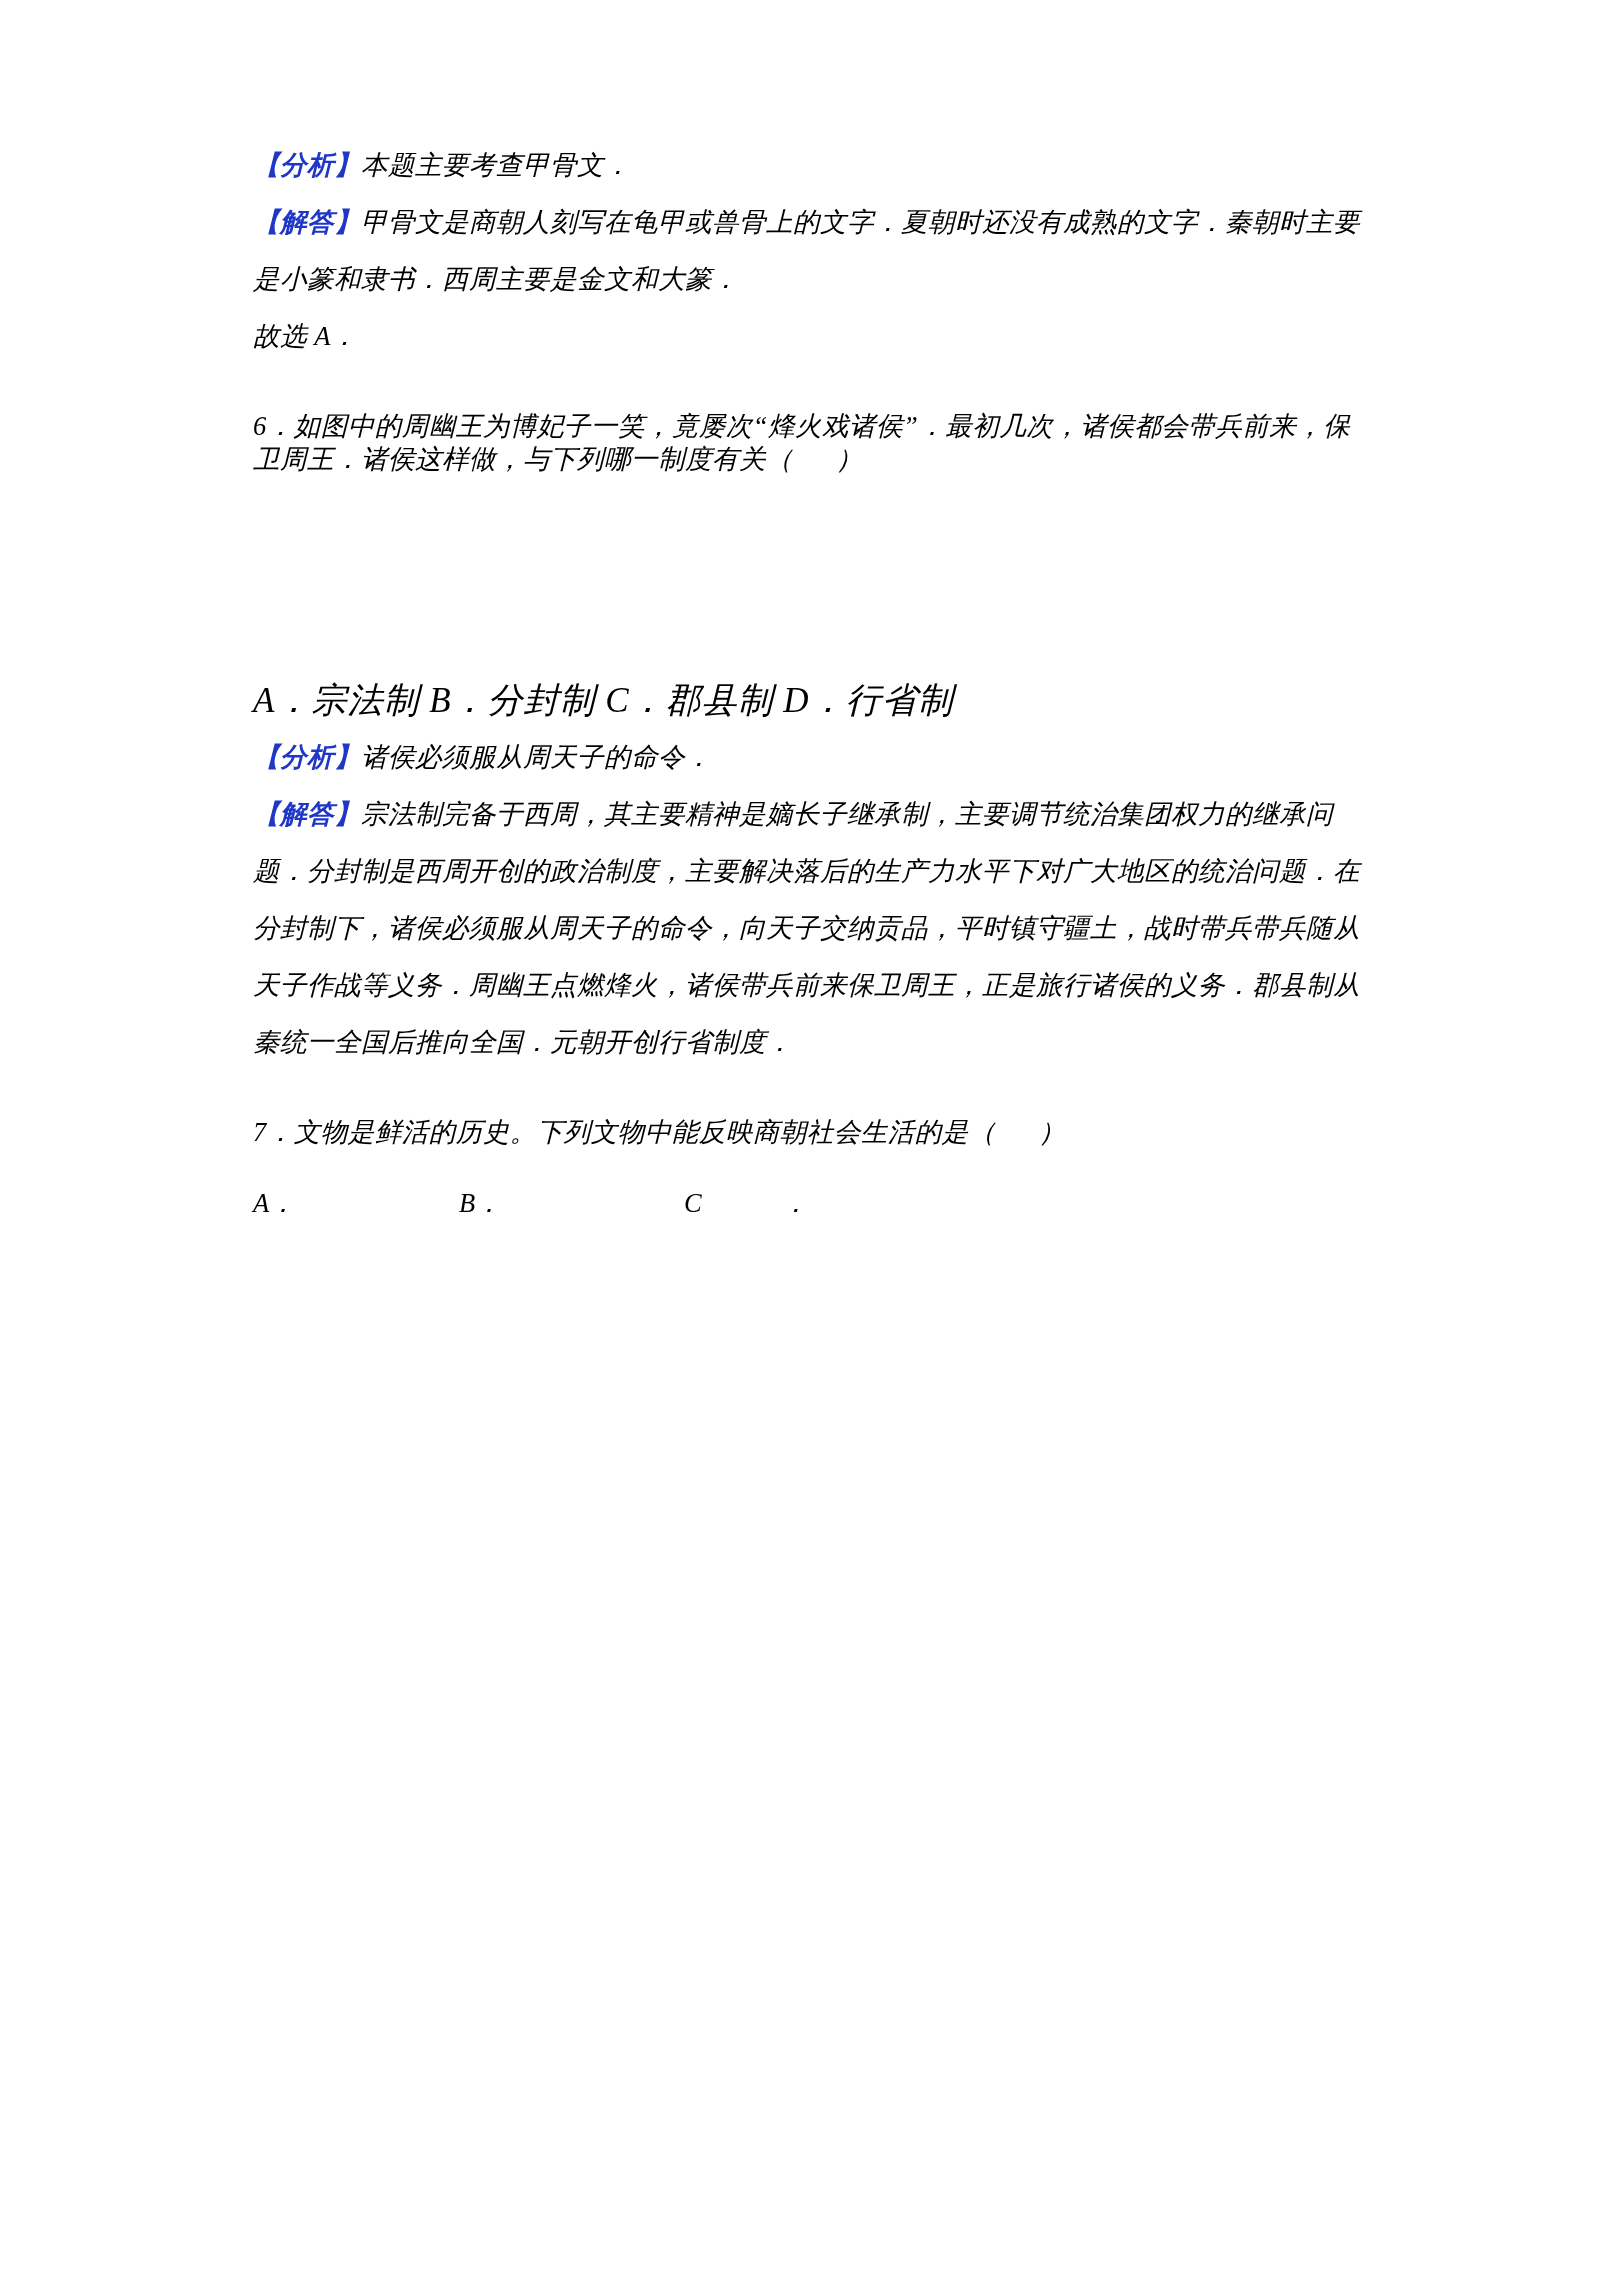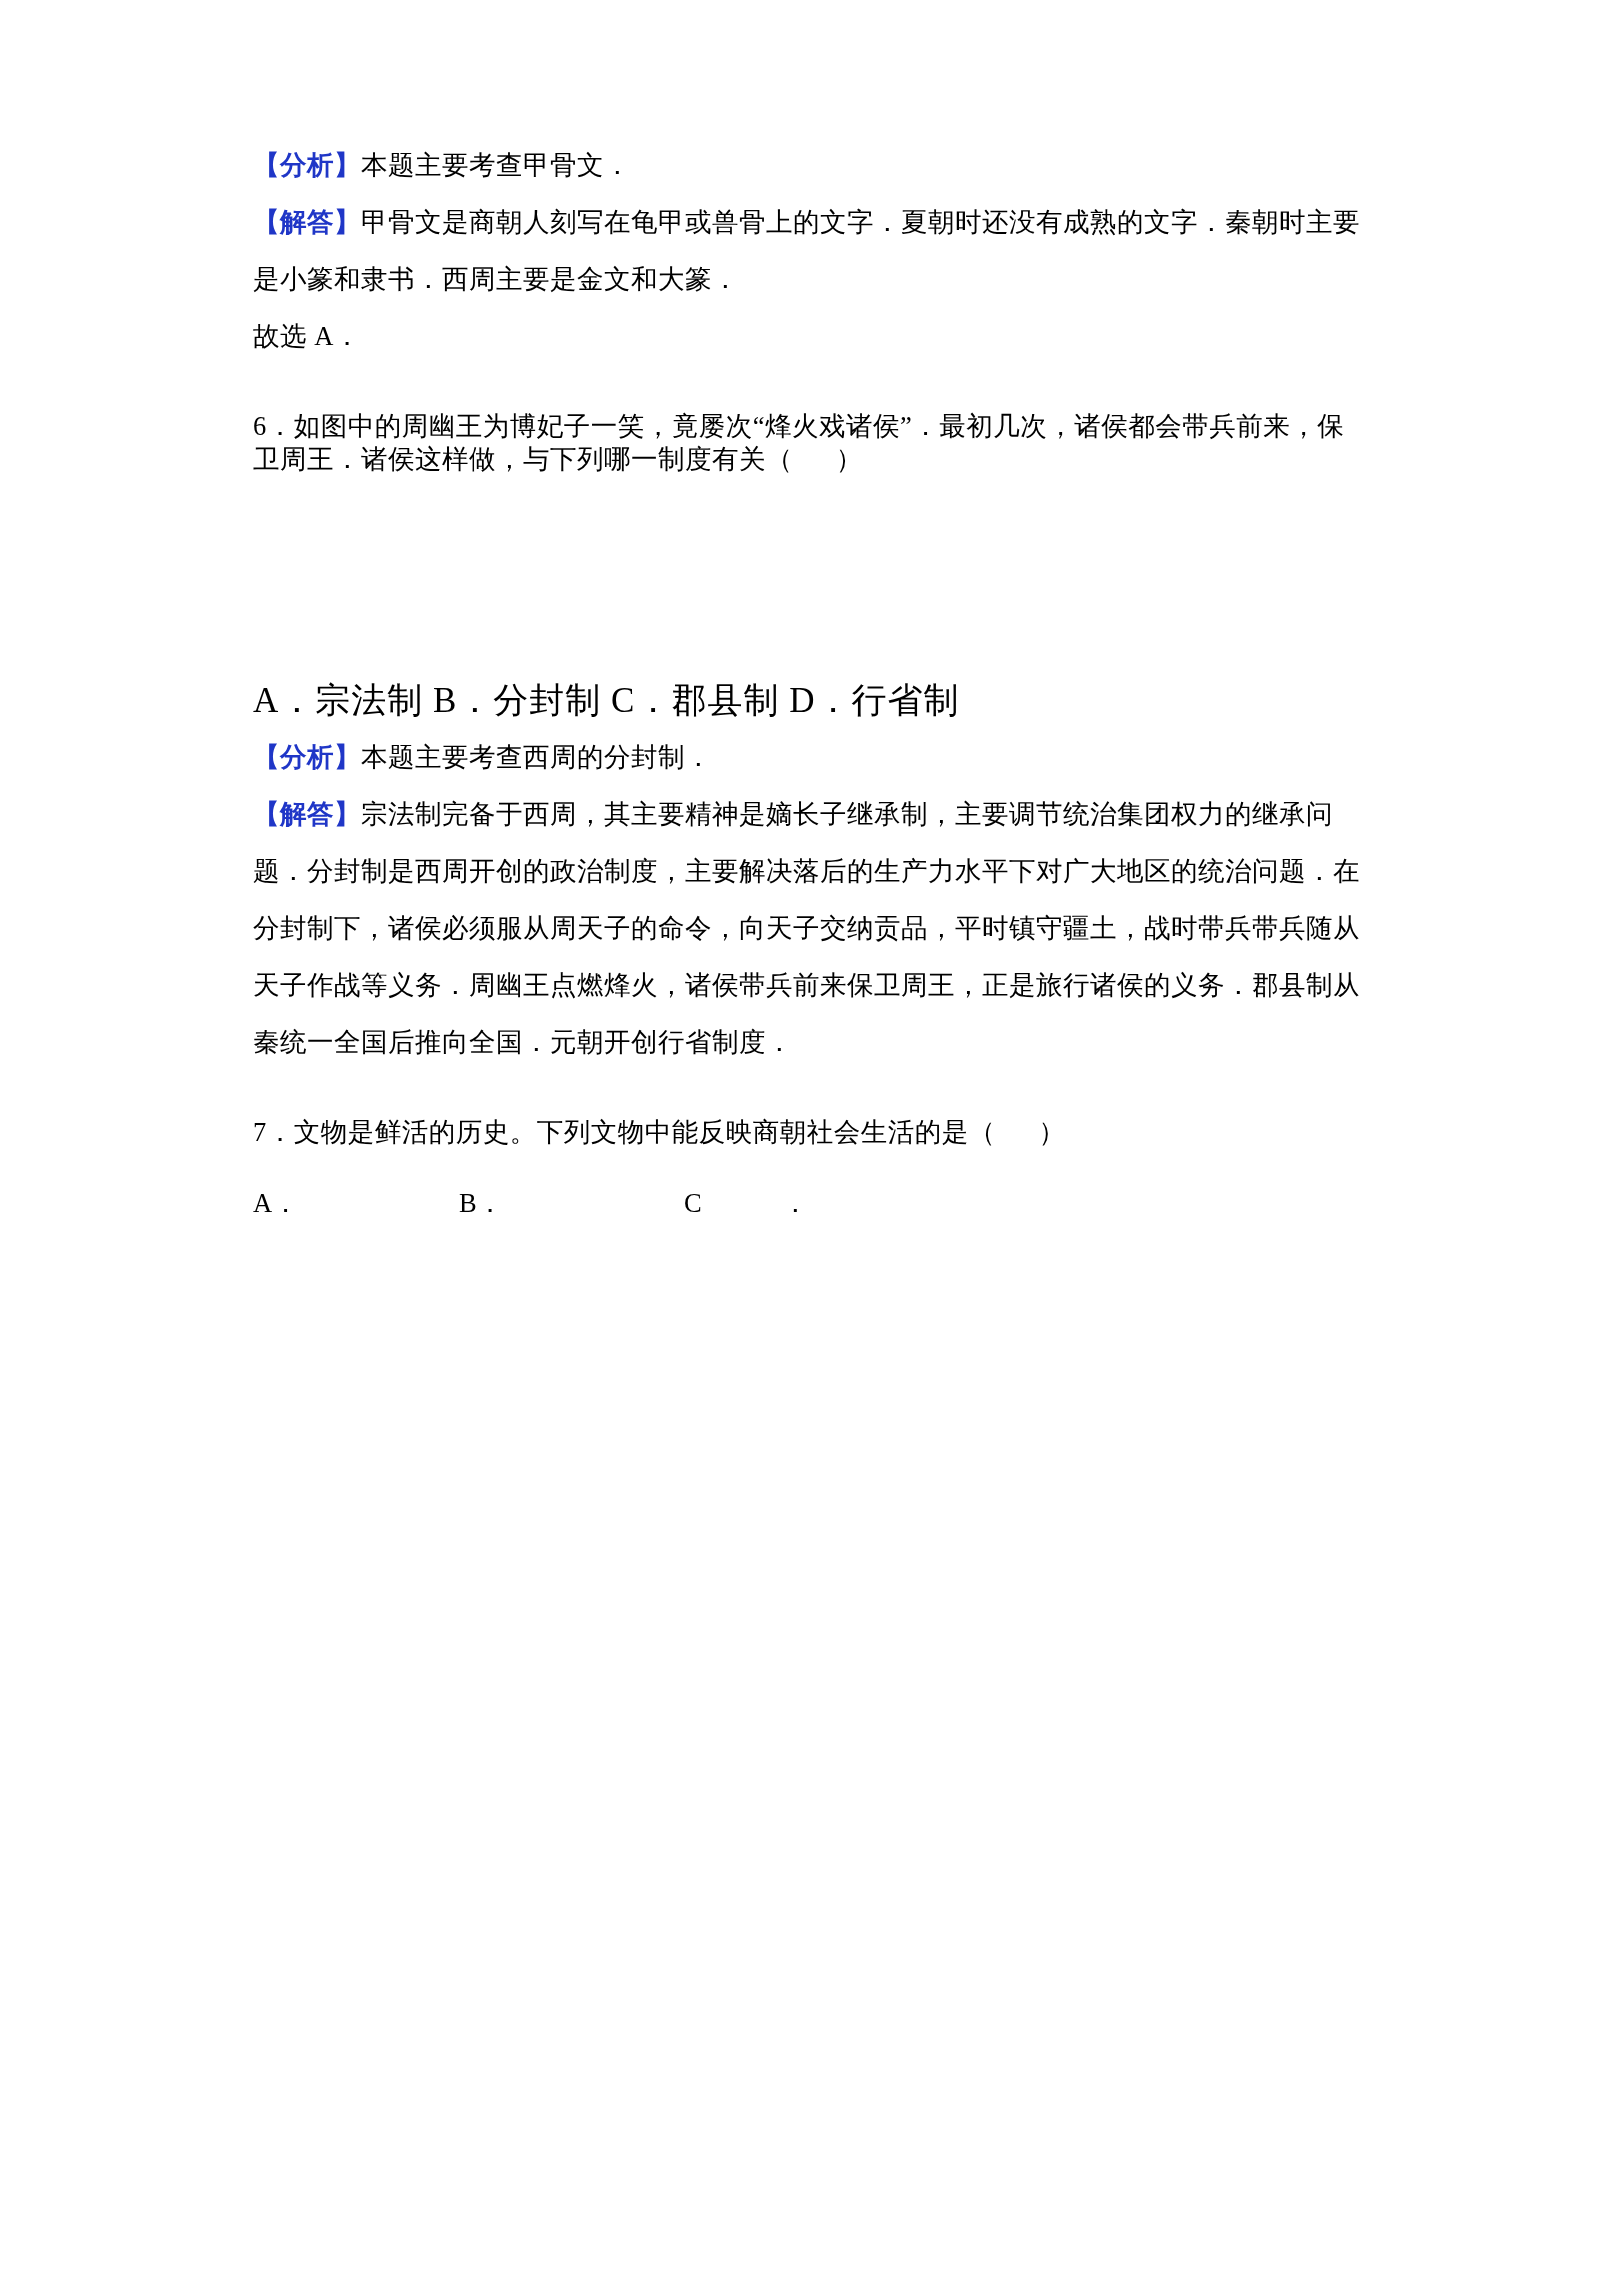--- a/index.html
+++ b/index.html
@@ -14,20 +14,21 @@
     color: #000000;
     position: relative;
     overflow: hidden;
   }
   .page {
     position: relative;
     width: 1621px;
     height: 2246px;
     box-sizing: border-box;
     padding: 137px 253px 0 253px;
+    font-style: italic;
   }
   .block {
     margin: 0;
   }
   .line {
     font-size: 26.5px;
     line-height: 57px;
     letter-spacing: 0.5px;
     white-space: pre-wrap;
     word-break: break-all;
@@ -84,21 +85,21 @@
   <div class="gap-med"></div>
 
   <div class="block">
     <div class="qline">6．如图中的周幽王为博妃子一笑，竟屡次“烽火戏诸侯”．最初几次，诸侯都会带兵前来，保卫周王．诸侯这样做，与下列哪一制度有关（      ）</div>
 
     <div class="image-placeholder img-q6"></div>
 
     <div class="options-row">A．宗法制  B．分封制  C．郡县制  D．行省制</div>
 
 
-    <div class="line"><span class="tag">【分析】</span><span>本题主要考查西周的分封制．</span></div>
+    <div class="line"><span class="tag">【分析】</span><span>诸侯必须服从周天子的命令．</span></div>
 
     <div class="line"><span class="tag">【解答】</span><span>宗法制完备于西周，其主要精神是嫡长子继承制，主要调节统治集团权力的继承问题．分封制是西周开创的政治制度，主要解决落后的生产力水平下对广大地区的统治问题．在分封制下，诸侯必须服从周天子的命令，向天子交纳贡品，平时镇守疆土，战时带兵带兵随从天子作战等义务．周幽王点燃烽火，诸侯带兵前来保卫周王，正是旅行诸侯的义务．郡县制从秦统一全国后推向全国．元朝开创行省制度．</span></div>
 
   </div>
 
   <div class="gap-med"></div>
 
   <div class="block">
     <div class="qline">7．文物是鲜活的历史。下列文物中能反映商朝社会生活的是（      ）</div>
 

